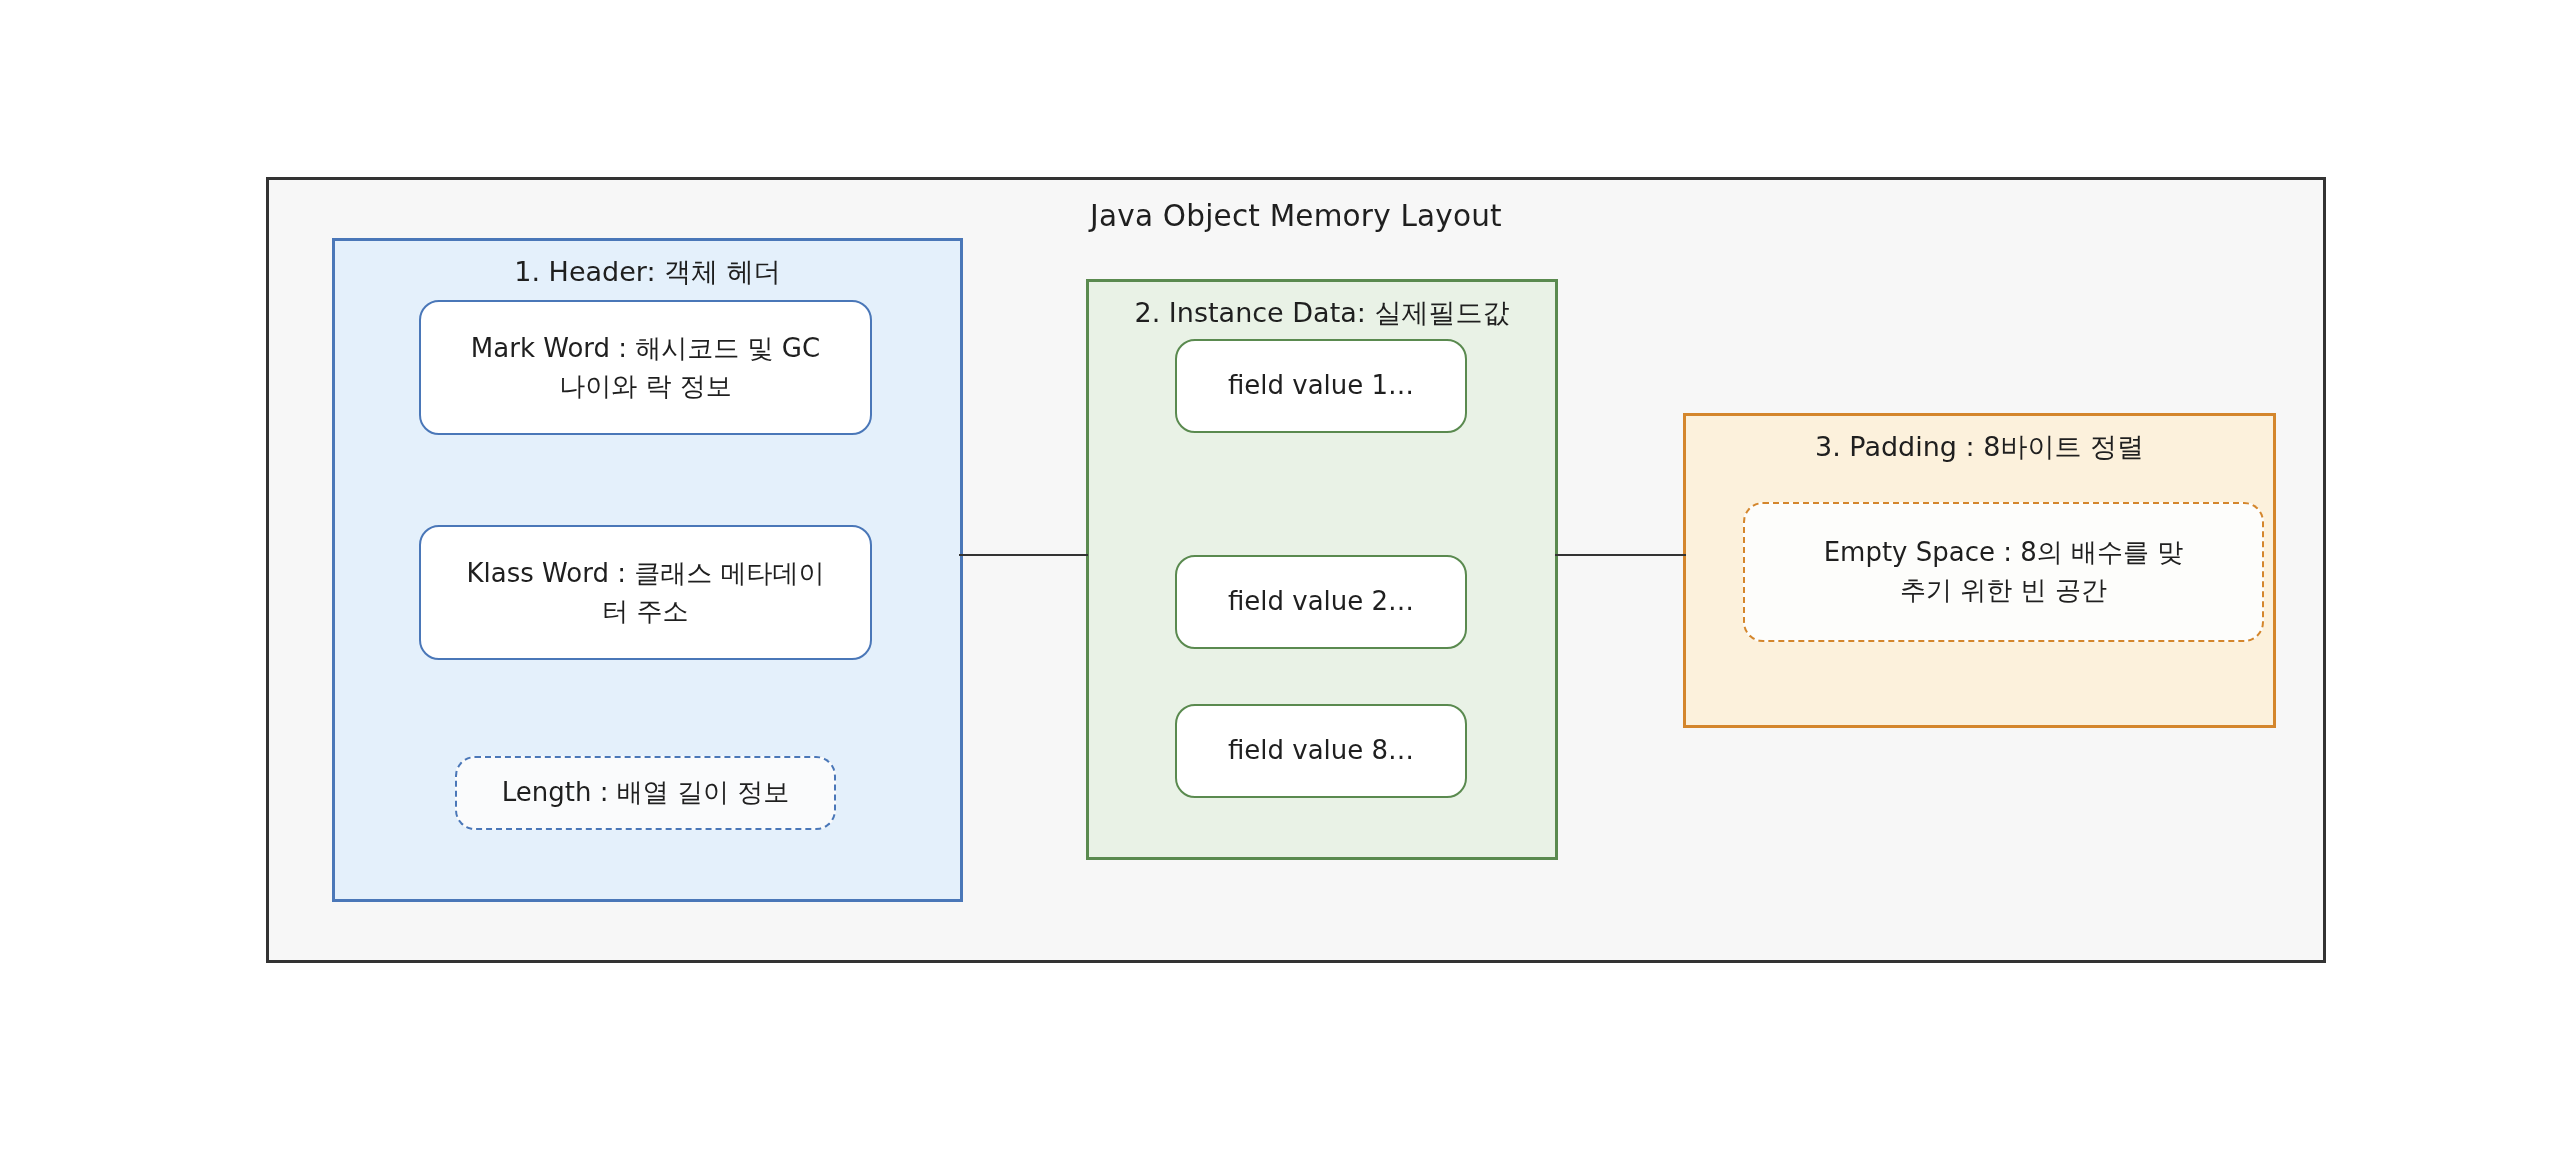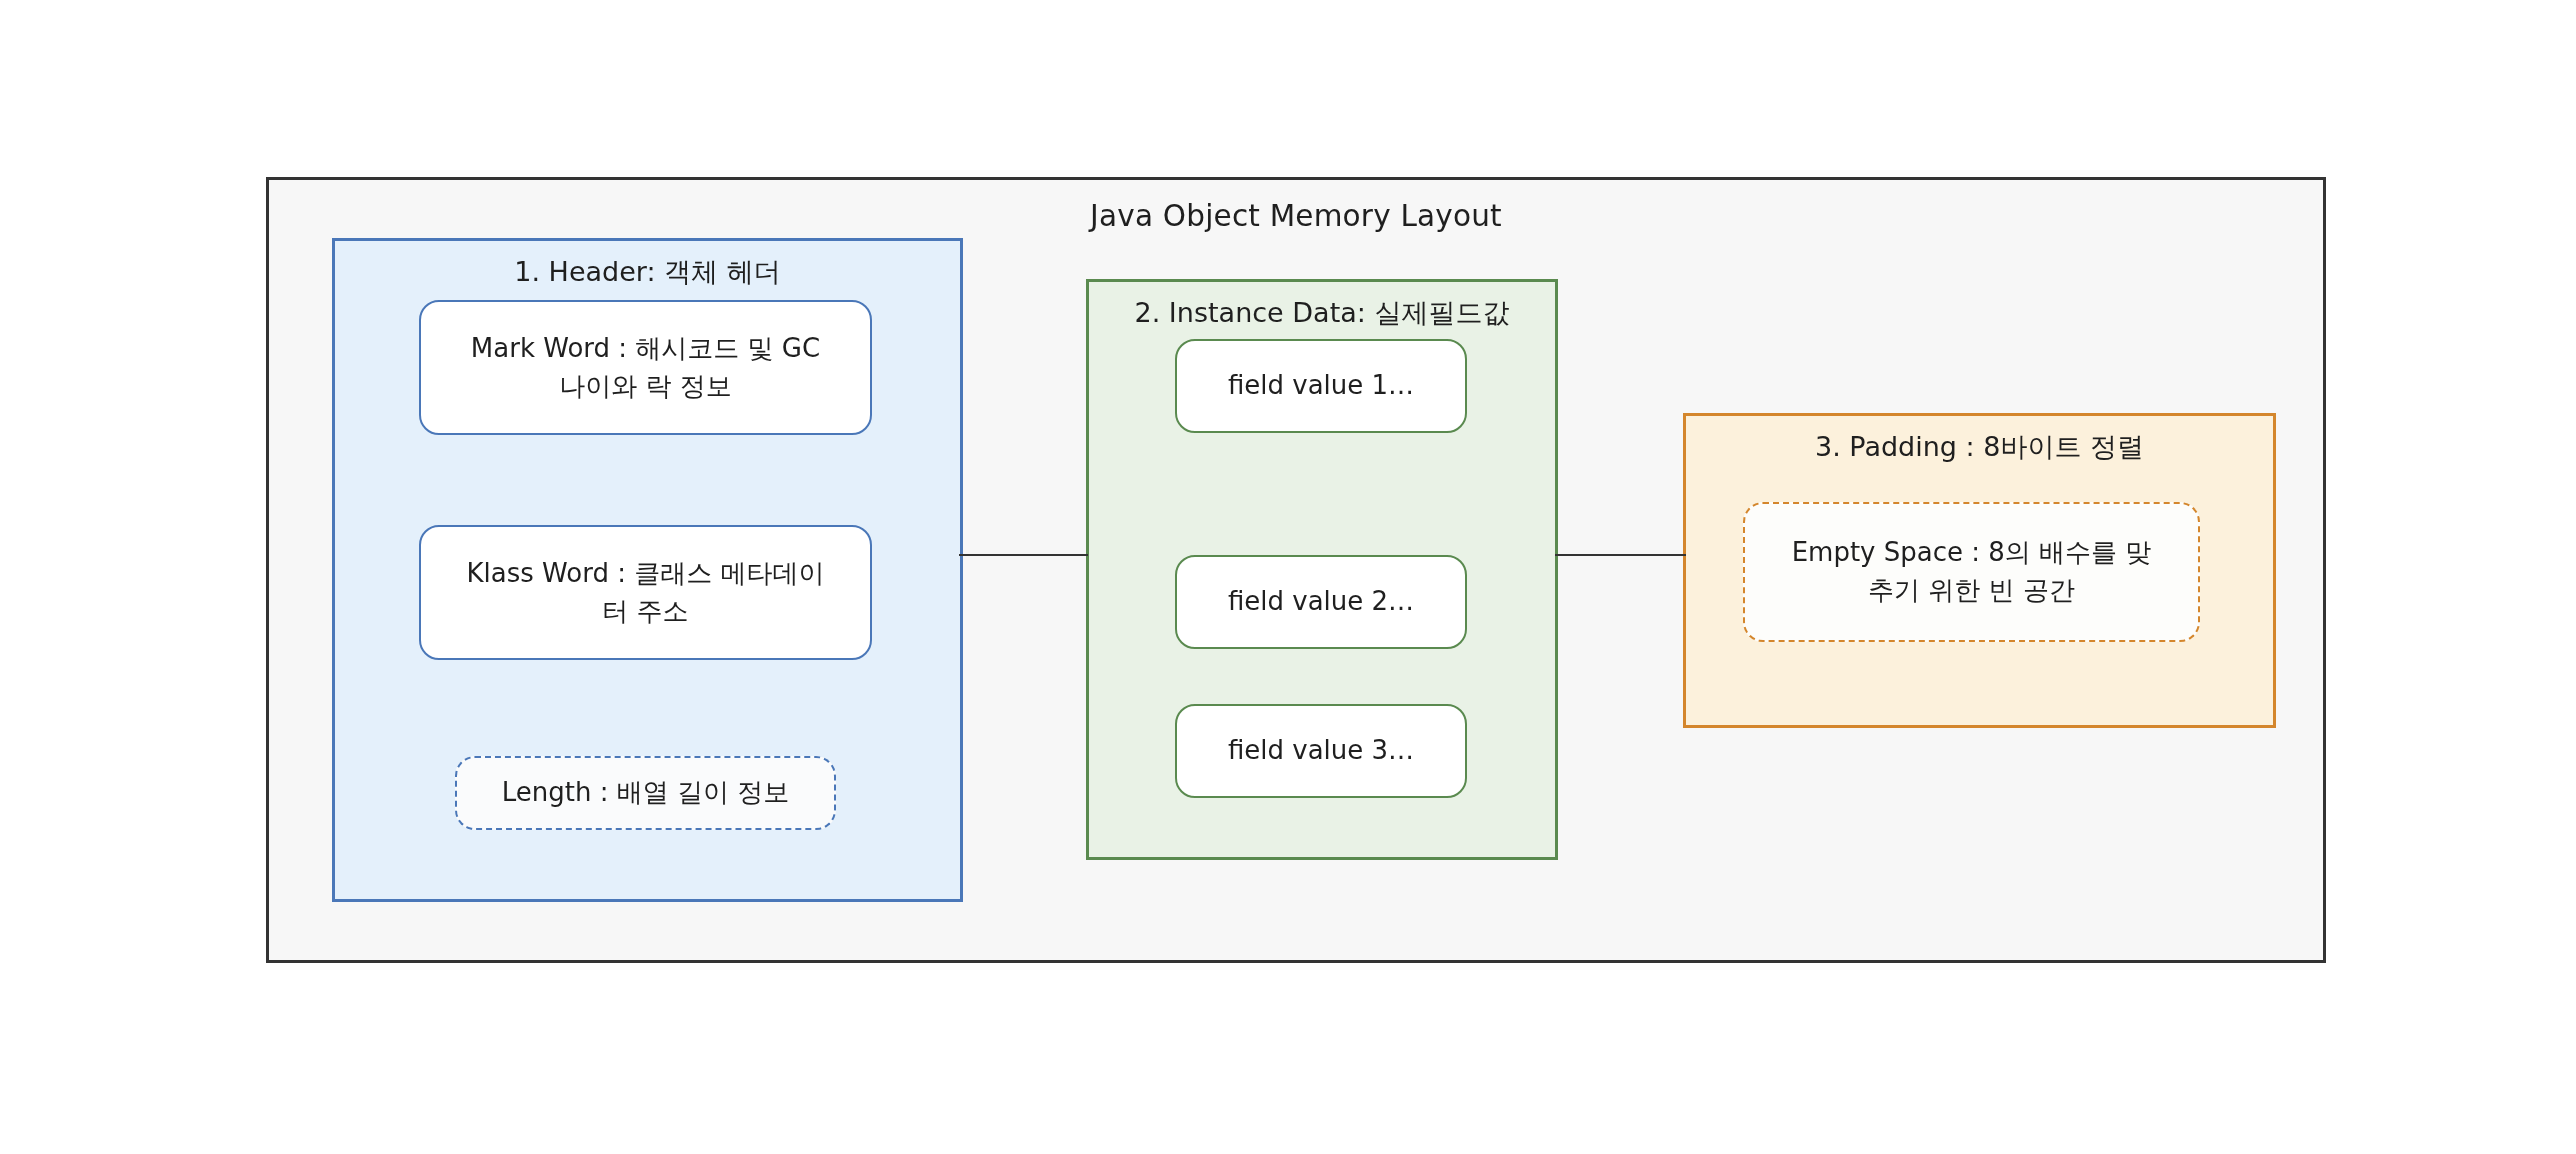--- a/index.html
+++ b/index.html
@@ -135,21 +135,21 @@
   .box-mark-word  { left: 419px;  top: 300px;  width: 453px; height: 135px; }
   .box-klass-word { left: 419px;  top: 525px;  width: 453px; height: 135px; }
   .box-length     { left: 455px;  top: 744px;  width: 381px; height: 74px; margin-top: 12px;  }
 
   
   .box-field-1 { left: 1175px; top: 339px; width: 292px; height: 94px; }
   .box-field-2 { left: 1175px; top: 517px; width: 292px; height: 94px; margin-top: 38px; }
   .box-field-3 { left: 1175px; top: 704px; width: 292px; height: 94px; }
 
   
-  .box-empty-space { left: 1743px; top: 502px; width: 457px; height: 140px; }
+  .box-empty-space { left: 1743px; top: 502px; width: 521px; height: 140px; }
 
   
   .connector {
     position: absolute;
     height: 0;
     border-top: 2.6px solid #333333;
   }
   .connector-header-instance  { left: 959px; top: 554px; width: 129px; }
   .connector-instance-padding { left: 1555px; top: 554px; width: 131px; }
 </style>
@@ -186,21 +186,21 @@
 
   <div class="item-box item-green box-field-1">
     <span class="txt">field value 1…</span>
   </div>
 
   <div class="item-box item-green box-field-2">
     <span class="txt">field value 2…</span>
   </div>
 
   <div class="item-box item-green box-field-3">
-    <span class="txt">field value 3…</span>
+    <span class="txt">field value 8…</span>
   </div>
 
   <div class="group-box group-padding">
     <div class="group-title">3. Padding : 8바이트 정렬</div>
   </div>
 
   <div class="item-box item-orange-dashed box-empty-space">
     <span class="txt">Empty Space : 8의 배수를 맞
 추기 위한 빈 공간</span>
   </div>

